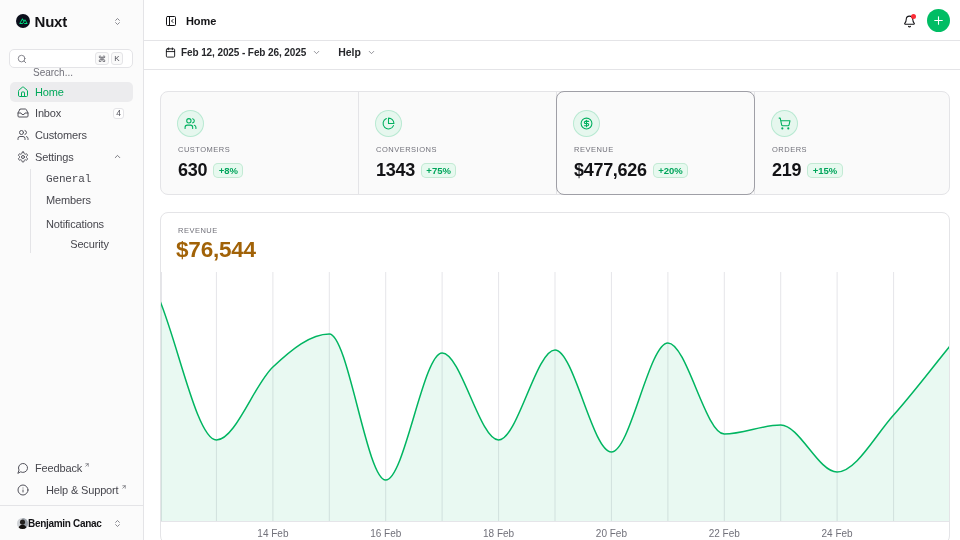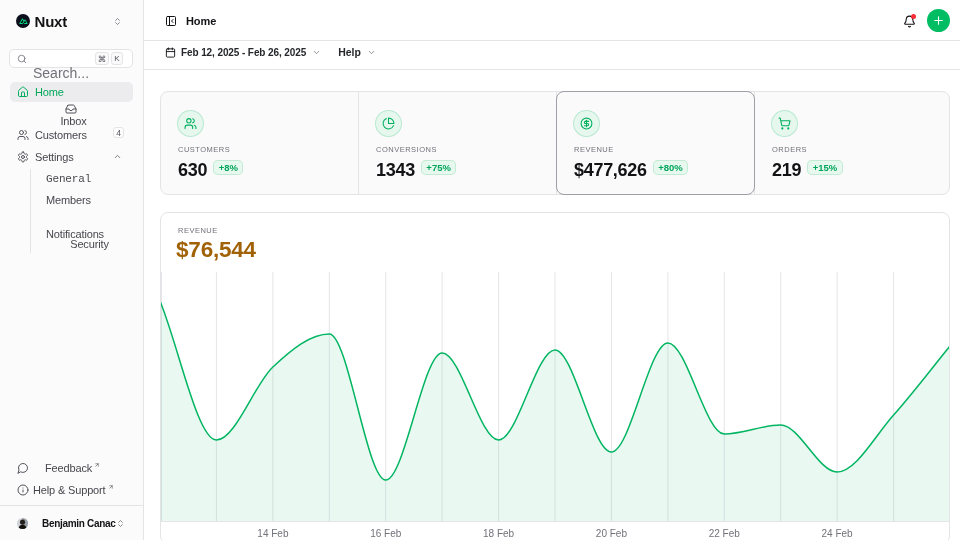--- a/index.html
+++ b/index.html
@@ -19,21 +19,21 @@
 #stats { position:absolute; left:16px; top:91px; width:790px; height:104px;
   background:#fafafa; border:1px solid #e4e4e7; border-radius:8px; }
 .sdiv { position:absolute; top:0; width:1px; height:102px; background:#e4e4e7; }
 .card { position:absolute; top:0; height:102px; }
 .iconcirc { position:absolute; left:16px; top:17.5px; width:27px; height:27px;
   border-radius:50%; background:#e6f7ee; box-shadow:inset 0 0 0 1px rgba(0,180,100,0.20);
   display:flex; align-items:center; justify-content:center; }
 .clabel { position:absolute; left:17px; top:53px; font-size:7.5px; letter-spacing:0.5px;
   color:#71717a; white-space:nowrap; }
 .cnum { position:absolute; left:17px; top:68px; font-size:18px; font-weight:bold;
-  color:#131316; letter-spacing:-0.3px; display:flex; align-items:flex-start; }
+  color:#131316; letter-spacing:-0.3px; display:flex; align-items:center; }
 .badge { margin-left:6px; background:#e7f9ef; color:#00a55b; font-size:9.5px;
   font-weight:bold; letter-spacing:0; border-radius:5px; padding:2px 5.5px;
   box-shadow:inset 0 0 0 1px #c3ead4; }
 #chartcard { position:absolute; left:16px; top:212px; width:790px; height:332px;
   background:#fff; border:1px solid #e4e4e7; border-radius:8px; overflow:hidden; }
 kbd { font-family:"Liberation Sans", sans-serif; }
 </style>
 </head>
 <body>
 <div id="sidebar">
@@ -49,35 +49,35 @@
         <path d="m7 15 5 5 5-5"></path>
         <path d="m7 9 5-5 5 5"></path>
       </svg>
   </div>
 
   <div class="row" style="left:9px; top:49px; width:124px; height:19px; background:#fff; border:1px solid #e4e4e7; border-radius:5px; padding:0 9px 0 7px;">
     <svg class="ic" width="10" height="10" viewBox="0 0 24 24" fill="none" stroke="#71717a" stroke-width="2" stroke-linecap="round" stroke-linejoin="round">
         <circle cx="11" cy="11" r="8"></circle>
         <path d="m21 21-4.3-4.3"></path>
       </svg>
-    <span style="margin-left:6px;font-size:14px;color:#71717a;margin-top:28px;">Search...</span>
+    <span style="margin-left:6px;font-size:10px;color:#71717a;margin-top:28px;">Search...</span>
     <span style="margin-left:auto;display:flex;gap:2px;">
       <kbd style="display:flex;align-items:center;justify-content:center;width:14px;height:13px;background:#fafafa;border:1px solid #e4e4e7;border-radius:3px;font-size:8.5px;color:#52525b;">⌘</kbd>
       <kbd style="display:flex;align-items:center;justify-content:center;width:12px;height:13px;background:#fafafa;border:1px solid #e4e4e7;border-radius:3px;font-size:8px;color:#52525b;">K</kbd>
     </span>
   </div>
 
   <div class="row" style="left:10px; top:81.5px; width:123px; height:20px; background:#ececee; border-radius:5px; padding:0 7px;">
     <svg class="ic" width="12" height="12" viewBox="0 0 24 24" fill="none" stroke="#00ad5c" stroke-width="2" stroke-linecap="round" stroke-linejoin="round">
         <path d="M15 21v-8a1 1 0 0 0-1-1h-4a1 1 0 0 0-1 1v8"></path>
         <path d="M3 10a2 2 0 0 1 .709-1.528l7-5.999a2 2 0 0 1 2.582 0l7 5.999A2 2 0 0 1 21 10v9a2 2 0 0 1-2 2H5a2 2 0 0 1-2-2z"></path>
       </svg>
     <span class="navtxt" style="margin-left:6px;color:#00a85a;">Home</span>
   </div>
-  <div class="row" style="left:10px; top:103.2px; width:123px; height:20px; padding:0 9px 0 7px;flex-direction:column;">
+  <div class="row" style="left:10px; top:103.2px; width:123px; height:20px; padding:0 9px 0 7px;">
     <svg class="ic" width="12" height="12" viewBox="0 0 24 24" fill="none" stroke="#52525b" stroke-width="2" stroke-linecap="round" stroke-linejoin="round">
         <polyline points="22 12 16 12 14 15 10 15 8 12 2 12"></polyline>
         <path d="M5.45 5.11 2 12v6a2 2 0 0 0 2 2h16a2 2 0 0 0 2-2v-6l-3.45-6.89A2 2 0 0 0 16.76 4H7.24a2 2 0 0 0-1.79 1.11z"></path>
       </svg>
     <span class="navtxt" style="margin-left:6px;">Inbox</span>
     <span style="margin-left:auto;display:flex;align-items:center;justify-content:center;width:11px;height:11px;border:1px solid #e4e4e7;border-radius:3px;background:#fff;font-size:8.5px;color:#52525b;">4</span>
   </div>
   <div class="row" style="left:10px; top:124.9px; width:123px; height:20px; padding:0 7px;">
     <svg class="ic" width="12" height="12" viewBox="0 0 24 24" fill="none" stroke="#52525b" stroke-width="2" stroke-linecap="round" stroke-linejoin="round">
         <path d="M16 21v-2a4 4 0 0 0-4-4H6a4 4 0 0 0-4 4v2"></path>
@@ -97,44 +97,44 @@
         <path d="m18 15-6-6-6 6"></path>
       </svg>
   </div>
   <div class="abs" style="left:29.5px; top:169px; width:1px; height:84px; background:#e4e4e7;"></div>
   <div class="row" style="left:46px; top:168.5px; width:87px; height:20px;font-family:Liberation Mono, monospace;">
       <span class="navtxt">General</span>
     </div>
   <div class="row" style="left:46px; top:190.2px; width:87px; height:20px;">
       <span class="navtxt">Members</span>
     </div>
-  <div class="row" style="left:46px; top:224px; width:87px; height:20px;">
+  <div class="row" style="left:46px; top:214px; width:87px; height:20px;">
       <span class="navtxt">Notifications</span>
     </div>
   <div class="row" style="left:46px; top:233.6px; width:87px; height:20px;justify-content:center;">
       <span class="navtxt">Security</span>
     </div>
 
   <div class="row" style="left:10px; top:458px; width:123px; height:20px; padding:0 7px;">
     <svg class="ic" width="12" height="12" viewBox="0 0 24 24" fill="none" stroke="#52525b" stroke-width="2" stroke-linecap="round" stroke-linejoin="round">
         <path d="M7.9 20A9 9 0 1 0 4 16.1L2 22Z"></path>
       </svg>
-    <span class="navtxt" style="margin-left:16px;">Feedback</span>
+    <span class="navtxt" style="margin-left:6px;">Feedback</span>
     <svg class="ic" style="margin-left:2px;margin-bottom:6px;" width="6" height="6" viewBox="0 0 24 24" fill="none" stroke="#52525b" stroke-width="2.4" stroke-linecap="round" stroke-linejoin="round">
         <path d="M7 7h10v10"></path>
         <path d="M7 17 17 7"></path>
       </svg>
   </div>
   <div class="row" style="left:10px; top:479.7px; width:123px; height:20px; padding:0 7px;">
     <svg class="ic" width="12" height="12" viewBox="0 0 24 24" fill="none" stroke="#52525b" stroke-width="2" stroke-linecap="round" stroke-linejoin="round">
         <circle cx="12" cy="12" r="10"></circle>
         <path d="M12 16v-4"></path>
         <path d="M12 8h.01"></path>
       </svg>
-    <span class="navtxt" style="margin-left:4px;">Help &amp; Support</span>
+    <span class="navtxt" style="margin-left:17px;">Help &amp; Support</span>
     <svg class="ic" style="margin-left:2px;margin-bottom:6px;" width="6" height="6" viewBox="0 0 24 24" fill="none" stroke="#52525b" stroke-width="2.4" stroke-linecap="round" stroke-linejoin="round">
         <path d="M7 7h10v10"></path>
         <path d="M7 17 17 7"></path>
       </svg>
   </div>
   <div class="abs" style="left:0; top:505px; width:143px; height:1px; background:#e4e4e7;"></div>
 
   <div class="row" style="left:10px; top:513px; width:123px; height:21px; padding:0 11px 0 7px;">
     <svg class="ic" width="11" height="11" viewBox="0 0 24 24">
       <defs>
@@ -142,21 +142,21 @@
             <circle cx="12" cy="12" r="12"></circle>
           </clipPath>
         </defs>
       <g clip-path="url(#avc)">
         <rect width="24" height="24" fill="#cfd2d6"></rect>
         <rect x="12" width="12" height="24" fill="#9aa0a8"></rect>
         <circle cx="12" cy="9" r="5.5" fill="#23201e"></circle>
         <path d="M3 24c0-6 4-9.5 9-9.5s9 3.5 9 9.5z" fill="#14110f"></path>
       </g>
     </svg>
-    <span style="margin-left:14px;font-size:10px;font-weight:bold;color:#131316;white-space:nowrap;letter-spacing:-0.3px;">Benjamin Canac</span>
+    <span style="margin-left:0;font-size:10px;font-weight:bold;color:#131316;white-space:nowrap;letter-spacing:-0.3px;">Benjamin Canac</span>
     <svg class="ic" style="margin-left:auto;" width="9" height="11" viewBox="0 0 24 24" fill="none" stroke="#71717a" stroke-width="2.2" stroke-linecap="round" stroke-linejoin="round">
         <path d="m7 15 5 5 5-5"></path>
         <path d="m7 9 5-5 5 5"></path>
       </svg>
   </div>
 </div>
 
 <div id="main">
   <div class="hdr">
     <div class="row" style="left:21px; top:14px; height:13px;">
@@ -231,21 +231,21 @@
     <div class="card" style="left:396px; width:197px;">
       <div class="abs" style="left:-1px; top:-1px; width:199px; height:104px; border:1px solid #9f9fa6; border-radius:8px;"></div>
       <div class="iconcirc">
           <svg class="ic" width="13" height="13" viewBox="0 0 24 24" fill="none" stroke="#00b05f" stroke-width="2" stroke-linecap="round" stroke-linejoin="round">
             <circle cx="12" cy="12" r="10"></circle>
             <path d="M16 8h-6a2 2 0 1 0 0 4h4a2 2 0 1 1 0 4H8"></path>
             <path d="M12 18V6"></path>
           </svg>
         </div>
       <div class="clabel">REVENUE</div>
-      <div class="cnum">$477,626<span class="badge">+80%</span></div>
+      <div class="cnum">$477,626<span class="badge">+20%</span></div>
     </div>
     <div class="card" style="left:594px; width:196px;">
       <div class="iconcirc">
           <svg class="ic" width="13" height="13" viewBox="0 0 24 24" fill="none" stroke="#00b05f" stroke-width="2" stroke-linecap="round" stroke-linejoin="round">
             <circle cx="8" cy="21" r="1"></circle>
             <circle cx="19" cy="21" r="1"></circle>
             <path d="M2.05 2.05h2l2.66 12.42a2 2 0 0 0 2 1.58h9.78a2 2 0 0 0 1.95-1.57l1.65-7.43H5.12"></path>
           </svg>
         </div>
       <div class="clabel">ORDERS</div>

